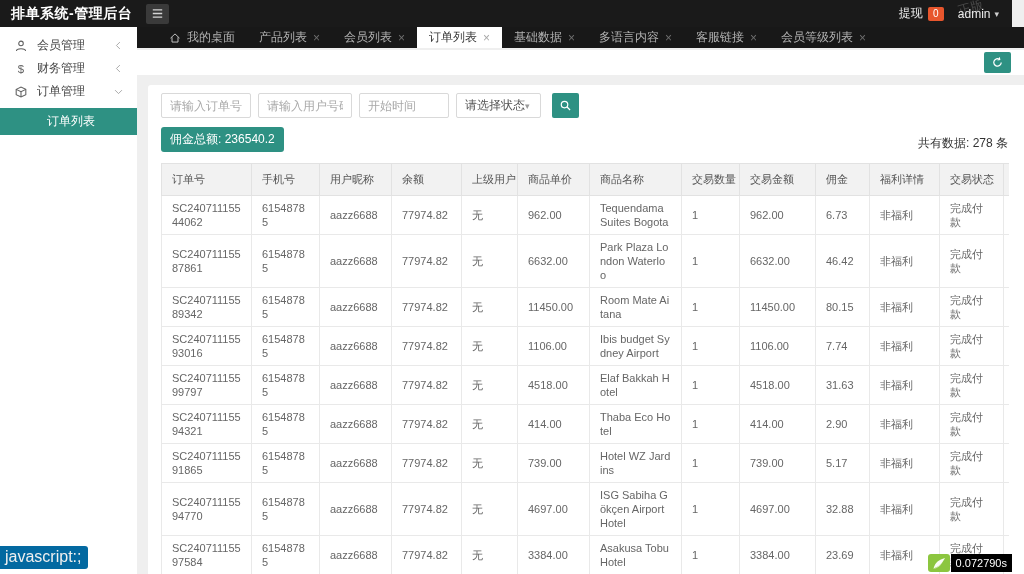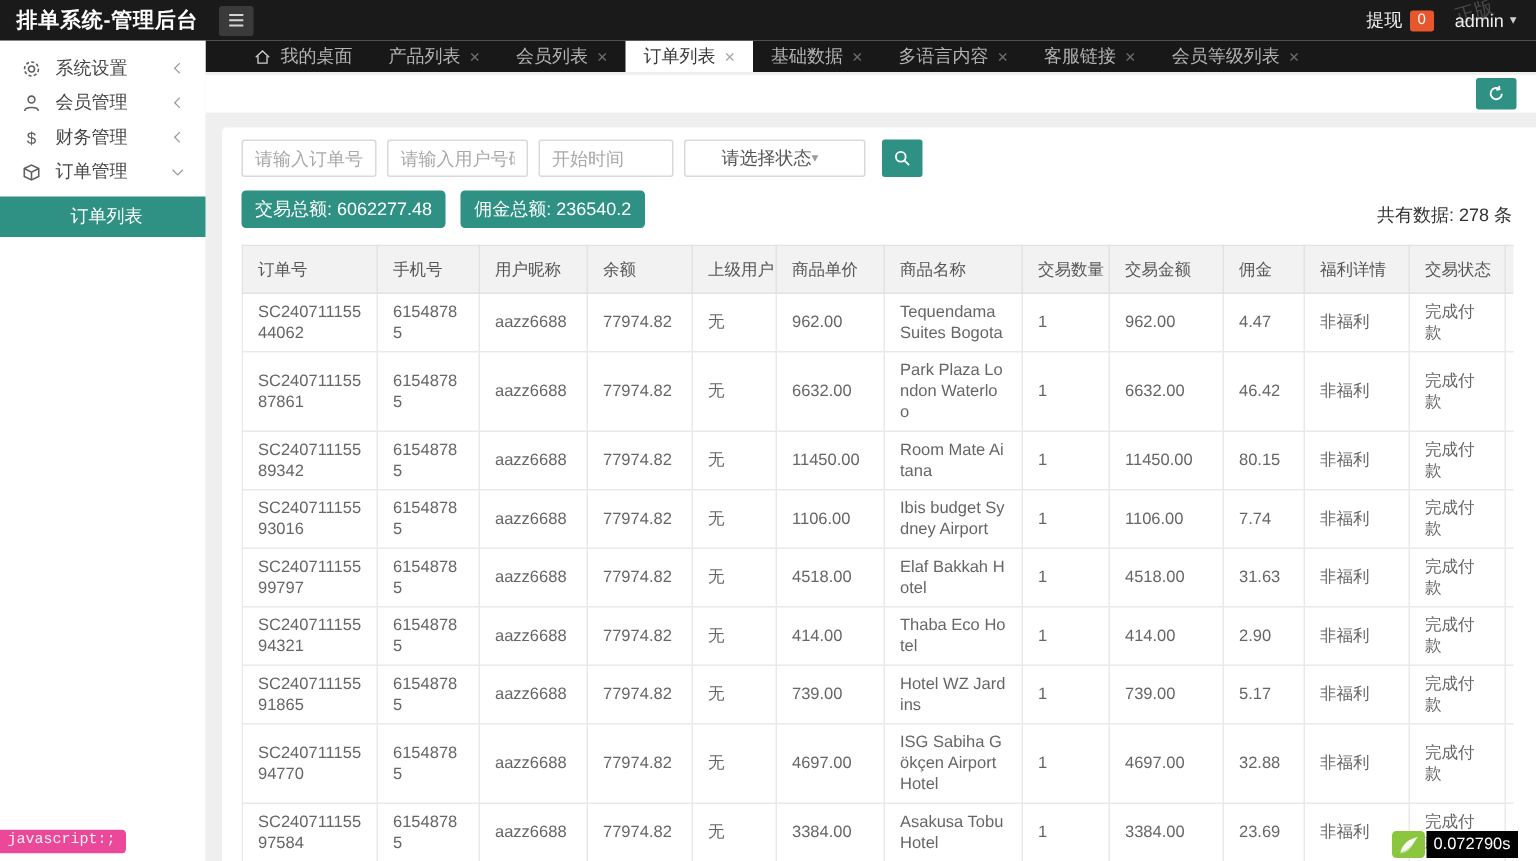--- a/index.html
+++ b/index.html
@@ -5,21 +5,21 @@
   * { margin:0; padding:0; box-sizing:border-box; }
   html,body { width:1024px; height:574px; overflow:hidden; }
   body {
     position:relative;
     font-family:"Liberation Sans","DejaVu Sans",sans-serif;
     font-size:12px; background:#efefef; color:#333;
   }
   svg { display:block; }
 
   
-  .topbar { position:absolute; top:0; left:0; right:0; height:27px;
+  .topbar { position:absolute; top:0; left:0; right:12px; height:27px;
     background:var(--topbar,#1a1a1a); color:#fff; display:flex; align-items:center; z-index:40; }
   .brand { width:137px; padding-left:11px; font-size:14px; font-weight:bold; white-space:nowrap; letter-spacing:.5px; }
   .hamb { margin-left:9px; width:23px; height:20px; background:#3a3a3a; border-radius:2px;
     display:flex; align-items:center; justify-content:center; cursor:pointer; color:#d5d5d5; }
   .top-right { margin-left:auto; display:flex; align-items:center; padding-right:13px; }
   .withdraw { color:#ededed; cursor:pointer; }
   .wbadge { margin-left:5px; background:var(--orange,#e8562d); color:#fff; font-size:10px;
     min-width:16px; height:14px; line-height:14px; text-align:center; border-radius:2px; padding:0 3px; }
   .adminbox { margin-left:14px; display:flex; align-items:center; gap:4px; color:#ededed; cursor:pointer; }
   .caret { font-size:9px; color:#cfcfcf; }
@@ -53,41 +53,41 @@
 
   .panel { position:absolute; left:11px; top:58px; right:0; bottom:-60px; background:#fff;
     border-radius:3px 0 0 0; padding:8px 13px 0 13px; }
 
   .search-row { display:flex; align-items:center; gap:7px; }
   .inp { height:25px; border:1px solid #d9d9d9; border-radius:2px; padding:0 8px; font-size:12px;
     color:#555; width:90px; background:#fff; outline:none;
     font-family:"Liberation Sans","DejaVu Sans",sans-serif; }
   .inp::placeholder { color:#a9a9a9; }
   .inp.w2 { width:94px; } .inp.w3 { width:90px; }
-  .selectbox { width:121px; height:25px; border:1px solid #d9d9d9; border-radius:2px; background:#fff;
-    display:flex; align-items:center; padding:0 24px; color:#555; cursor:pointer; }
+  .selectbox { width:85px; height:25px; border:1px solid #d9d9d9; border-radius:2px; background:#fff;
+    display:flex; align-items:center; padding:0 8px; color:#555; cursor:pointer; }
   .selectbox .caret { color:#9b9b9b; }
   .search-btn { width:27px; height:25px; background:var(--accent,#2e9183); border-radius:2px;
     display:flex; align-items:center; justify-content:center; cursor:pointer; color:#fff; margin-left:4px; }
 
   .badge-row { display:flex; align-items:flex-end; margin-top:9px; }
   .badge { background:var(--accent,#2e9183); color:#fff; font-size:12px; padding:4px 9px;
     border-radius:3px; margin-right:10px; cursor:pointer; white-space:nowrap; }
   .count { margin-left:auto; color:#333; padding-right:3px; white-space:nowrap; }
 
   .tbl-wrap { margin-top:11px; overflow:hidden; width:848px; }
   table { border-collapse:collapse; table-layout:fixed; width:882px; font-size:11px; }
   th { background:#f2f2f2; border:1px solid #e2e2e2; color:#555; font-weight:normal; text-align:left;
     padding:8px 10px; height:30px; white-space:nowrap; overflow:hidden; }
   td { border:1px solid #e9e9e9; color:#666; padding:5px 10px; line-height:14px;
     word-break:break-all; vertical-align:middle; background:#fff; }
 
   
-  .status-tip { position:fixed; left:0; bottom:5px; background:#ec4899; color:#f0f0f0; font-size:10px;
-    padding:2px 7px 3px 5px; border-radius:0 3px 3px 0; z-index:60;font-family:Liberation Mono, monospace; }
+  .status-tip { position:fixed; left:0; bottom:5px; background:#0369a1; color:#f0f0f0; font-size:16px;
+    padding:2px 7px 3px 5px; border-radius:0 3px 3px 0; z-index:60; }
   .time-badge { position:fixed; right:12px; bottom:2px; display:flex; align-items:center; z-index:60; }
   .leaf { width:22px; height:18px; background:#8cc63f; border-radius:3px; display:flex;
     align-items:center; justify-content:center; }
   .tlabel { background:#000; color:#fff; font-size:11px; height:18px; line-height:18px;
     padding:0 5px; margin-left:1px; }
 </style>
 </head>
 <body>
 
 <div class="topbar">
@@ -108,34 +108,20 @@
     </span>
   </div>
   <span class="watermark">正版</span>
 </div>
 
 <aside class="sidebar">
   <nav id="sidebar-menu">
       <div class="side-item">
         <span class="s-ic">
           <svg width="14" height="14" viewBox="0 0 16 16" fill="none" stroke="currentColor" stroke-width="1.2">
-            <circle cx="8" cy="8" r="2.3"></circle>
-            <circle cx="8" cy="8" r="5.3" stroke-dasharray="2.4 1.7"></circle>
-          </svg>
-        </span>
-        <span class="s-lb">系统设置</span>
-        <span class="s-ch">
-          <svg width="11" height="11" viewBox="0 0 16 16" fill="none" stroke="currentColor" stroke-width="1.2">
-            <path d="M10 3 L5 8 L10 13"></path>
-          </svg>
-        </span>
-      </div>
-      <div class="side-item">
-        <span class="s-ic">
-          <svg width="14" height="14" viewBox="0 0 16 16" fill="none" stroke="currentColor" stroke-width="1.2">
             <circle cx="8" cy="5" r="2.6"></circle>
             <path d="M2.8 13.8 C2.8 10.2 13.2 10.2 13.2 13.8"></path>
           </svg>
         </span>
         <span class="s-lb">会员管理</span>
         <span class="s-ch">
           <svg width="11" height="11" viewBox="0 0 16 16" fill="none" stroke="currentColor" stroke-width="1.2">
             <path d="M10 3 L5 8 L10 13"></path>
           </svg>
         </span>
@@ -236,24 +222,20 @@
         <span>
           <svg width="13" height="13" viewBox="0 0 16 16" fill="none" stroke="currentColor" stroke-width="1.5">
             <circle cx="6.8" cy="6.8" r="4"></circle>
               <path d="M9.9 9.9 L13.6 13.6"></path>
           </svg>
         </span>
       </div>
     </div>
 
     <div class="badge-row">
-      <span class="badge">
-        <span>交易总额:</span>
-        <span>6062277.48</span>
-      </span>
       <span class="badge">
         <span>佣金总额:</span>
         <span>236540.2</span>
       </span>
       <span class="count">
         <span>共有数据:</span>
         <span>278</span>
         <span>条</span>
       </span>
     </div>
@@ -296,21 +278,21 @@
             <tr>
               <td>SC24071115544062</td>
               <td>61548785</td>
               <td>aazz6688</td>
               <td>77974.82</td>
               <td>无</td>
               <td>962.00</td>
               <td>Tequendama Suites Bogota</td>
               <td>1</td>
               <td>962.00</td>
-              <td>4.47</td>
+              <td>6.73</td>
               <td>非福利</td>
               <td>完成付款</td>
               <td></td>
             </tr>
             <tr>
               <td>SC24071115587861</td>
               <td>61548785</td>
               <td>aazz6688</td>
               <td>77974.82</td>
               <td>无</td>

